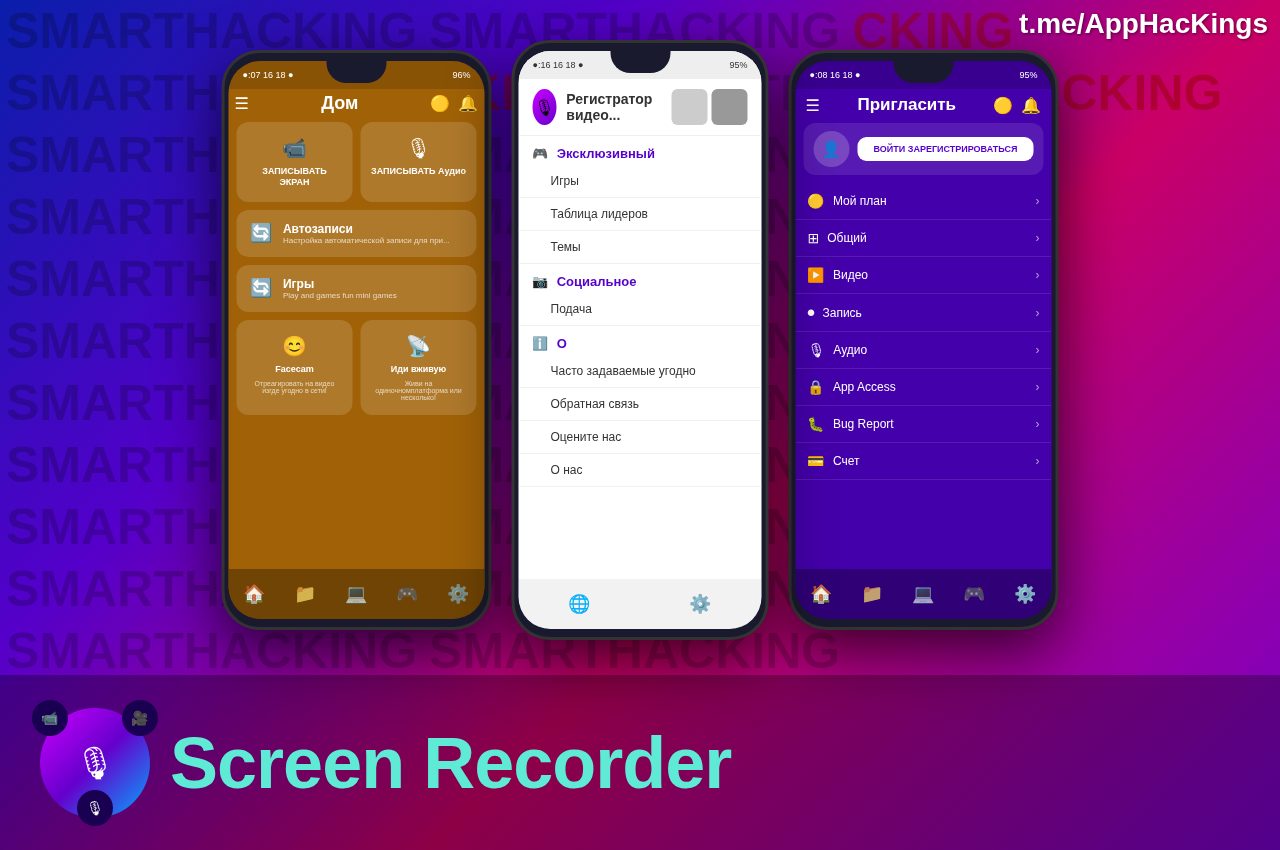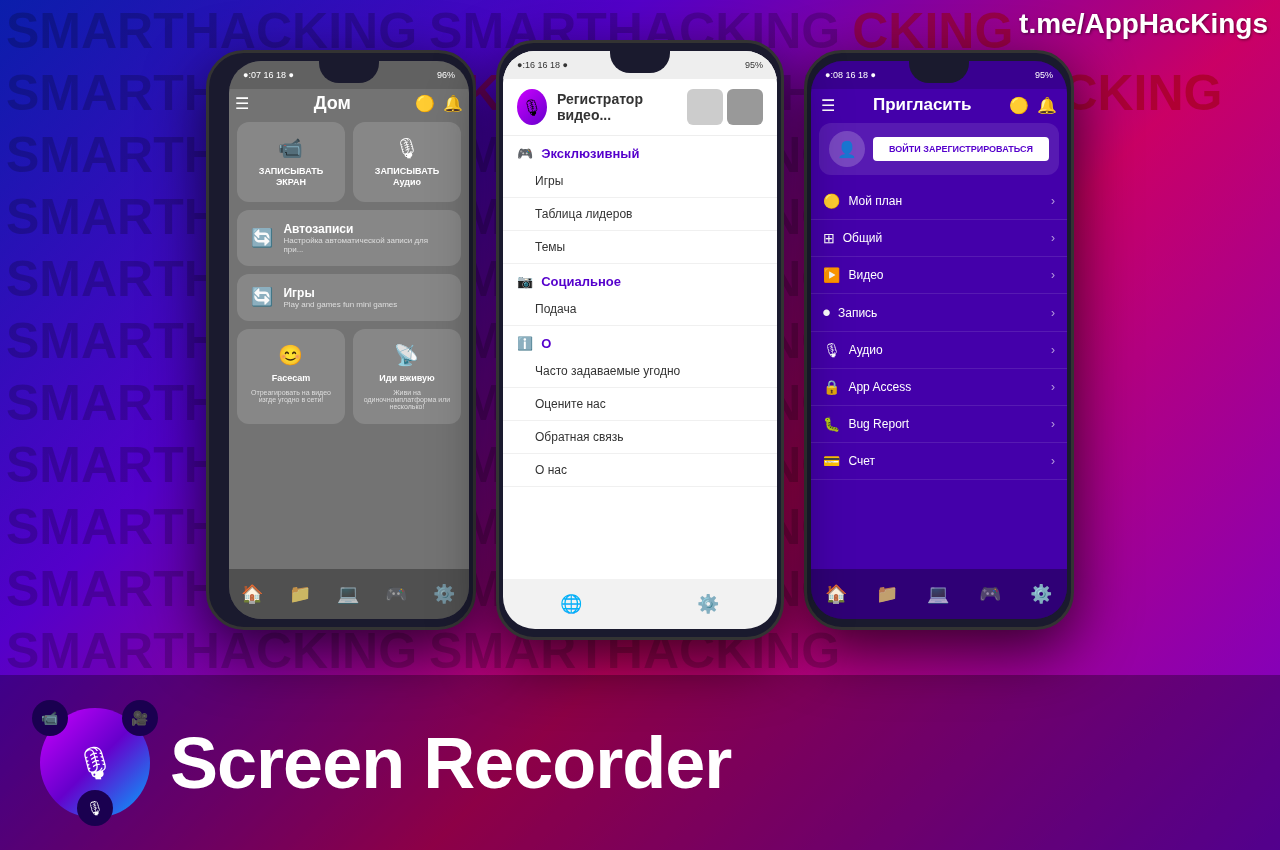--- a/index.html
+++ b/index.html
@@ -101,21 +101,21 @@
       background: #1a0050;
       border-radius: 50%;
       display: flex;
       align-items: center;
       justify-content: center;
       font-size: 16px;
     }
     .app-title {
       font-size: 72px;
       font-weight: 900;
-      color: #ffffff;
+      color: #5eead4;
       letter-spacing: -1px;
     }
 
     
     .phones-container {
       position: absolute;
       top: 50px;
       left: 50%;
       transform: translateX(-50%);
       display: flex;
@@ -129,21 +129,21 @@
       width: 270px;
       height: 580px;
       background: #1a1a2e;
       border-radius: 38px;
       position: relative;
       border: 3px solid #333;
       overflow: hidden;
       box-shadow: 0 20px 60px rgba(0,0,0,0.7);
     }
     .phone.center {
-      width: 288px;
+      width: 257px;
       height: 600px;
       margin-top: -10px;
       z-index: 11;
     }
     .phone-screen {
       position: absolute;
       top: 8px;
       left: 4px;
       right: 4px;
       bottom: 8px;
@@ -317,21 +317,21 @@
       display: flex;
       align-items: center;
       justify-content: center;
       font-size: 16px;
       color: white;
     }
     .login-btn {
       background: white;
       color: #5500cc;
       border: none;
-      border-radius: 4px;
+      border-radius: 9px;
       padding: 7px 14px;
       font-size: 9px;
       font-weight: bold;
       cursor: pointer;
       flex: 1;
     }
 
     .settings-item {
       display: flex;
       align-items: center;
@@ -404,21 +404,21 @@
       <span style="font-size:50px;font-weight:900;color:rgba(0,0,0,0.2);padding:2px 6px;white-space:nowrap;">SMARTHACKING</span>
     </div>
   </div>
 </div>
 
 <div class="watermark">t.me/AppHacKings</div>
 
 <div class="phones-container">
 
   <div class="phone">
-    <div class="phone-screen" style="background:#737373;margin-left:16px;">
+    <div class="phone-screen" style="background:#a16207;">
       <div class="notch"></div>
 
       <div class="status-bar">
         <span>●:07 16 18 ●</span>
         <span>96%</span>
       </div>
 
       <div class="phone1-header">
         <span>☰</span>
         <span class="phone1-title">Дом</span>
@@ -514,22 +514,22 @@
           <span>📷</span>
           <span>Социальное</span>
         </div>
         <div class="menu-item">Подача</div>
 
         <div class="menu-section-header">
           <span>ℹ️</span>
           <span>О</span>
         </div>
         <div class="menu-item">Часто задаваемые угодно</div>
+        <div class="menu-item">Обратная связь</div>
         <div class="menu-item">Оцените нас</div>
-        <div class="menu-item">Обратная связь</div>
         <div class="menu-item">О нас</div>
       </div>
 
       <div class="bottom-nav" style="background:rgba(0,0,0,0.05);">
         <span class="nav-icon" style="color:#666;">🌐</span>
         <span class="nav-icon" style="color:#666;">⚙️</span>
       </div>
     </div>
   </div>
 

